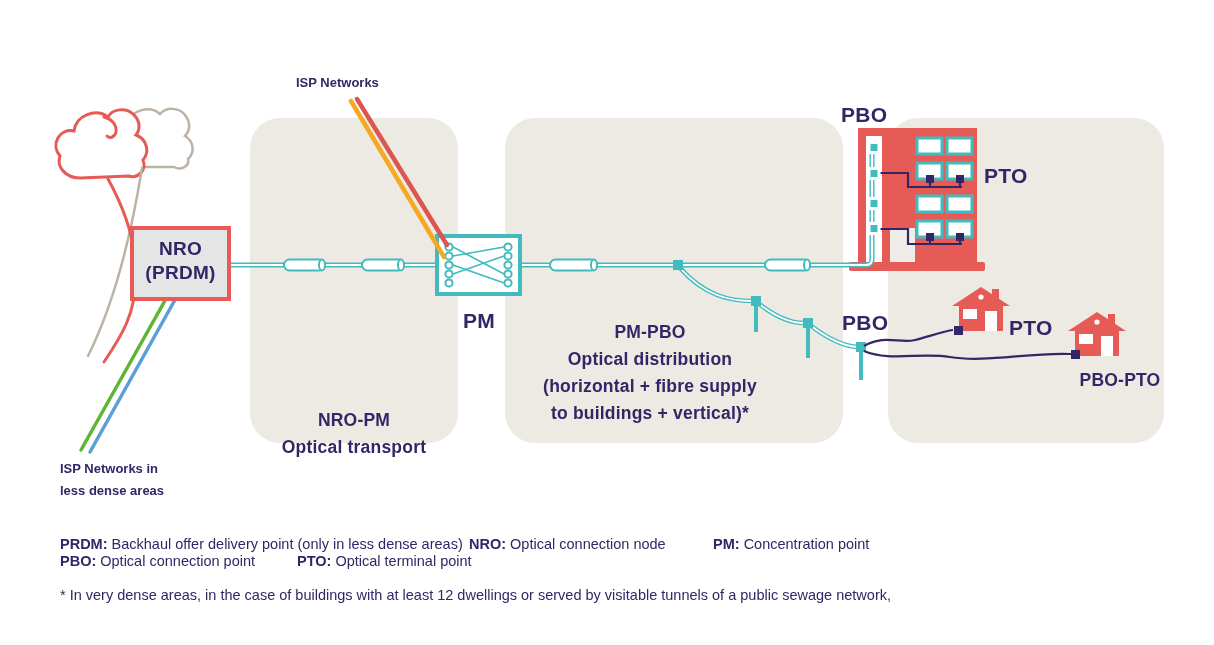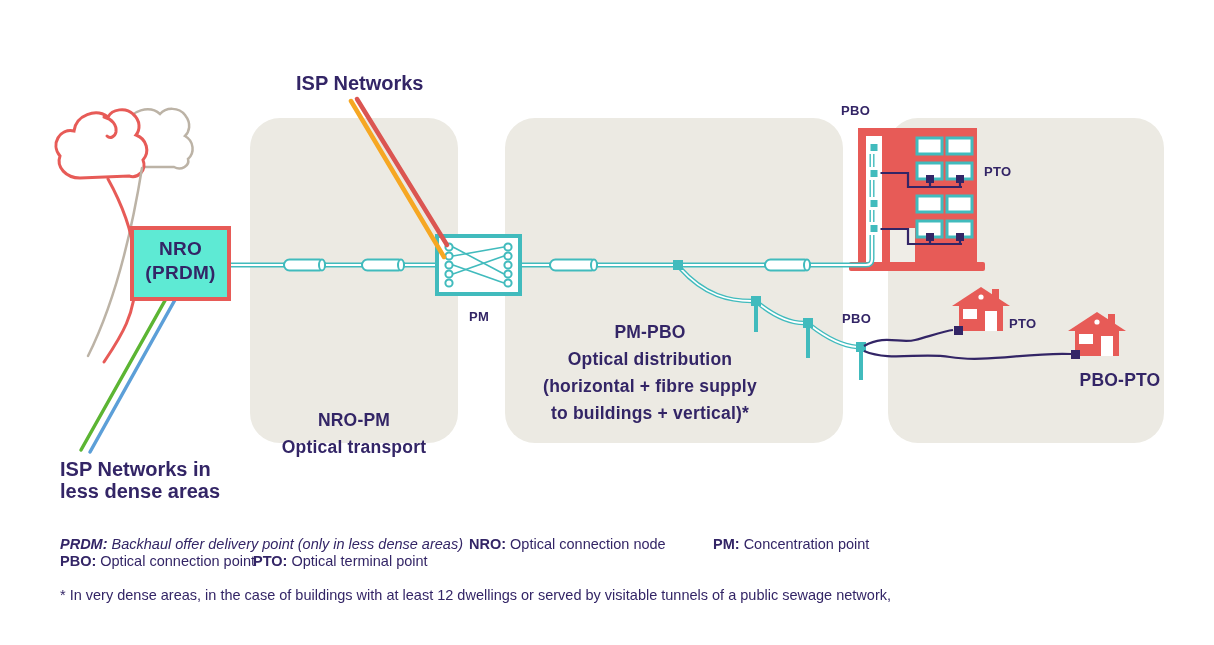--- a/index.html
+++ b/index.html
@@ -3,24 +3,24 @@
 <meta charset="utf-8">
 <style>
   html,body{margin:0;padding:0;background:#fff;}
   #stage{position:relative;width:1214px;height:645px;background:#fff;overflow:hidden;
          font-family:"Liberation Sans",sans-serif;}
   .panel{position:absolute;top:118px;height:325px;background:var(--panel);border-radius:30px;}
   #panel-1{left:250px;width:208px;}
   #panel-2{left:505px;width:338px;}
   #panel-3{left:888px;width:276px;}
   svg{position:absolute;left:0;top:0;}
-  .lbl{position:absolute;color:var(--navy);font-weight:bold;font-size:13px;letter-spacing:.3px;white-space:nowrap;}
+  .lbl{position:absolute;color:var(--navy);font-weight:bold;font-size:21px;letter-spacing:.3px;white-space:nowrap;}
   .panel-title{position:absolute;color:var(--navy);font-weight:bold;font-size:17.5px;line-height:27px;text-align:center;letter-spacing:.2px;}
-  .small-lbl{position:absolute;color:var(--navy);font-weight:600;font-size:20px;line-height:22px;white-space:nowrap;}
-  #nro-box{position:absolute;left:130px;top:226px;width:93px;height:60px;background:#5eead4;
+  .small-lbl{position:absolute;color:var(--navy);font-weight:600;font-size:13px;line-height:22px;white-space:nowrap;}
+  #nro-box{position:absolute;left:130px;top:226px;width:93px;height:60px;background:#e5e5e5;
            border:4px solid var(--coral);color:var(--navy);font-weight:bold;font-size:19px;
            line-height:24px;text-align:center;padding-top:7px;letter-spacing:.3px;}
   .legend-seg{position:absolute;color:var(--navy);font-size:14.5px;white-space:nowrap;}
   .legend-seg b{font-weight:bold;}
   .footnote{position:absolute;color:var(--navy);font-size:14.5px;line-height:17.5px;white-space:nowrap;}
 
   
   .cloud-gray{fill:#fff;stroke:var(--gray);stroke-width:2.5;}
   .cloud-red{fill:#fff;stroke:var(--coral);stroke-width:3;}
   .curl{fill:none;stroke:var(--coral);stroke-width:3;stroke-linecap:round;}
@@ -208,33 +208,33 @@
   <div class="panel-title" style="left:505px;top:319px;width:290px;">
     <div>PM-PBO</div>
     <div>Optical distribution</div>
     <div>(horizontal + fibre supply</div>
     <div>to buildings + vertical)*</div>
   </div>
   <div class="panel-title" style="left:926px;top:367px;width:316px;margin-left:36px;">
     <div>PBO-PTO</div>
   </div>
 
-  <div class="legend-seg" style="left:60px;top:536px;font-style:italic;">
+  <div class="legend-seg" style="left:60px;top:536px;">
     <b>PRDM:</b> <span>Backhaul offer delivery point (only in less dense areas)</span>
   </div>
   <div class="legend-seg" style="left:469px;top:536px;">
     <b>NRO:</b> <span>Optical connection node</span>
   </div>
   <div class="legend-seg" style="left:713px;top:536px;">
     <b>PM:</b> <span>Concentration point</span>
   </div>
   <div class="legend-seg" style="left:60px;top:553px;">
     <b>PBO:</b> <span>Optical connection point</span>
   </div>
-  <div class="legend-seg" style="left:253px;top:553px;">
+  <div class="legend-seg" style="left:253px;top:553px;padding-left:44px;">
     <b>PTO:</b> <span>Optical terminal point</span>
   </div>
 
   <div class="footnote" style="left:60px;top:587px;">
     <div>* In very dense areas, in the case of buildings with at least 12 dwellings or served by visitable tunnels of a public sewage network,</div>
   </div>
 
 </div>
 
 </body></html>

